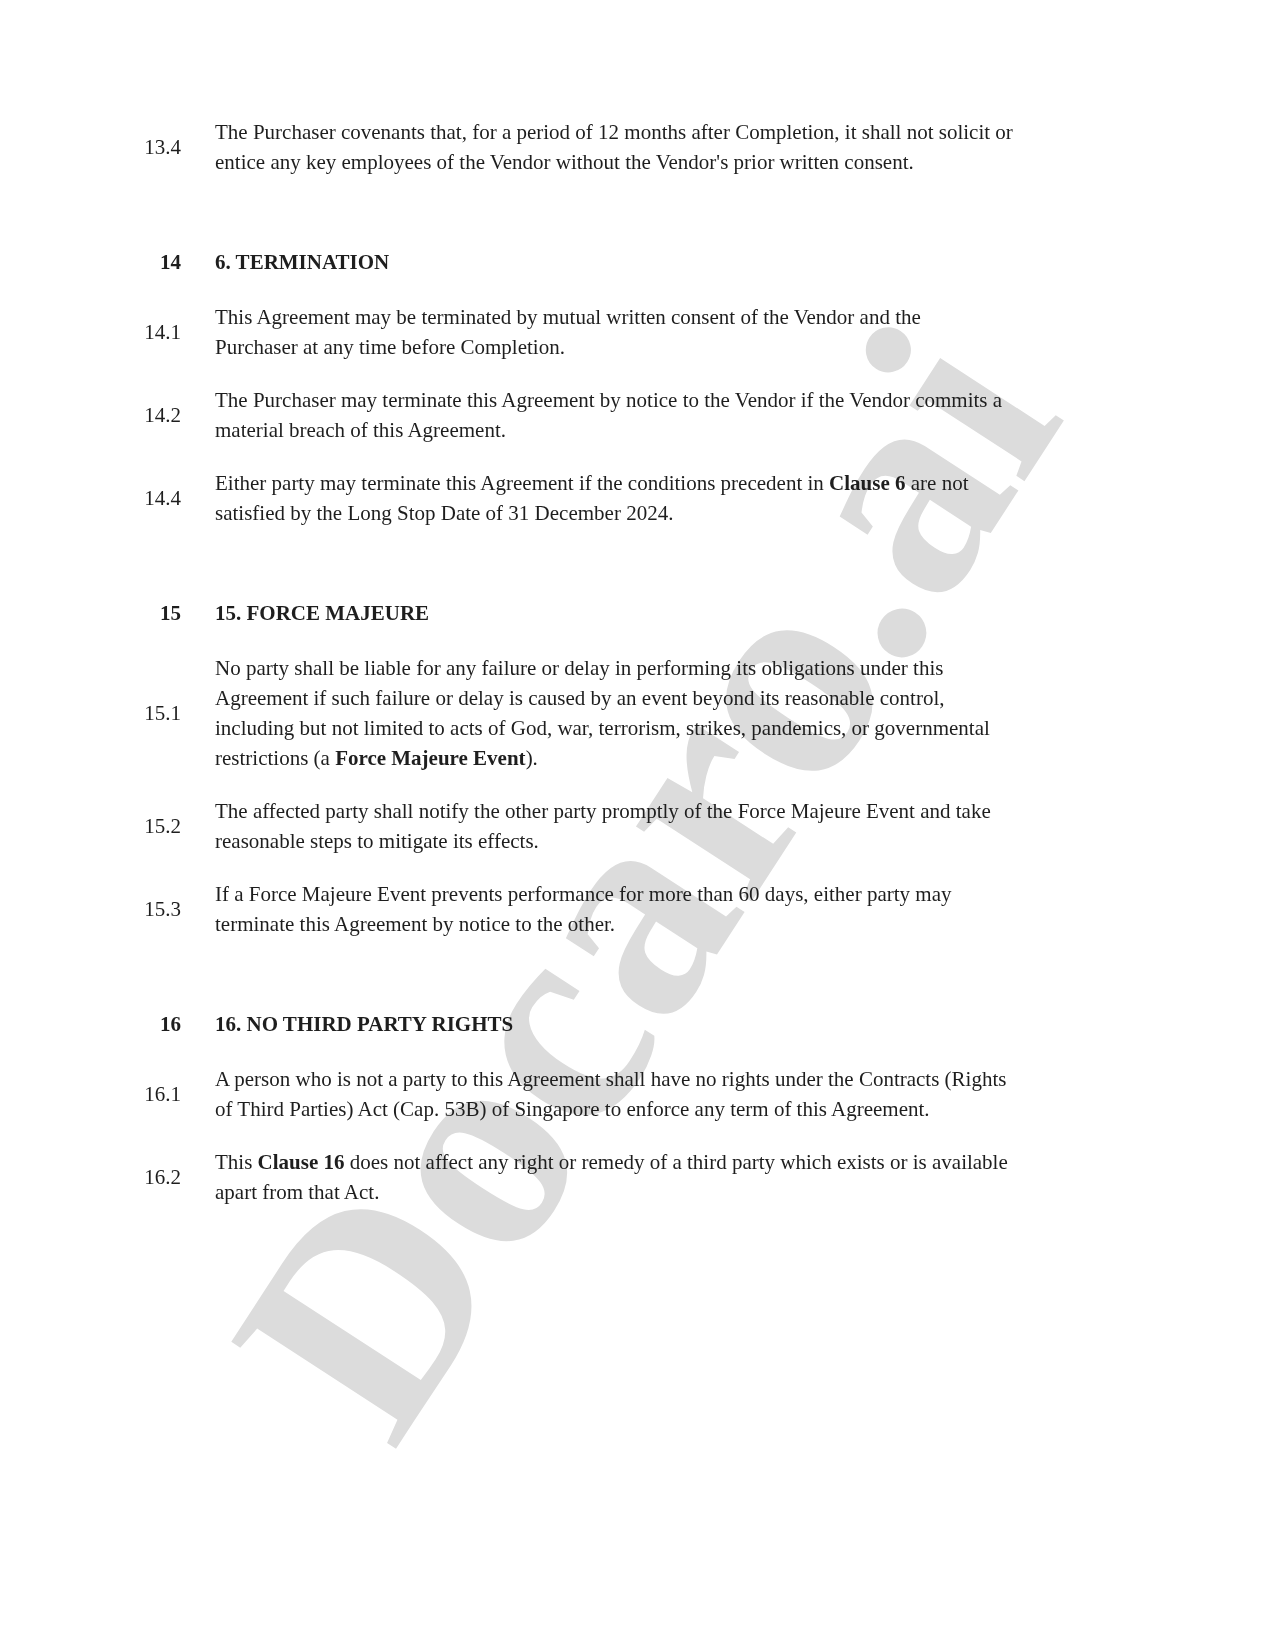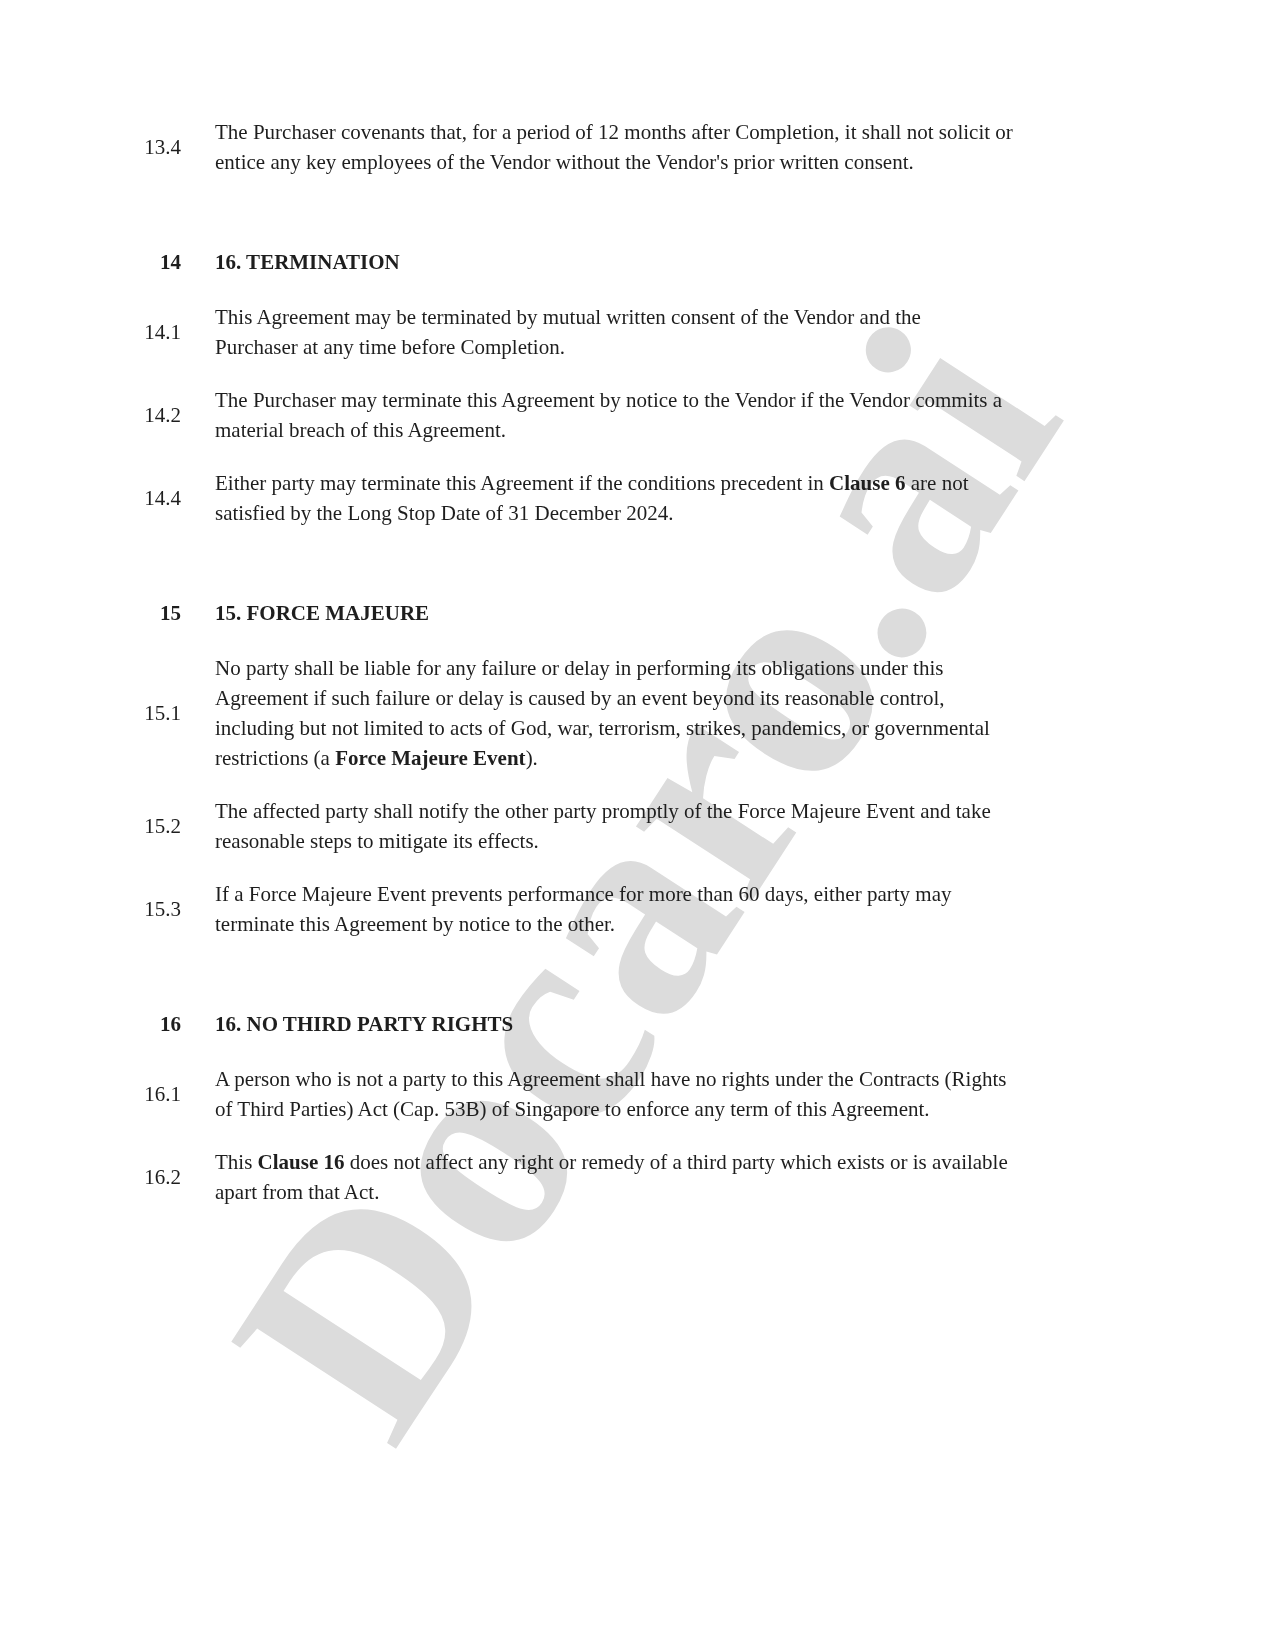--- a/index.html
+++ b/index.html
@@ -54,21 +54,21 @@
 <div class="page">
   <div class="watermark">Docaro.ai</div>
   <div class="content" id="sections">
   <div class="row clause">
     <div class="num">13.4</div>
     <div class="body">The Purchaser covenants that, for a period of 12 months after Completion, it shall not solicit or<br>entice any key employees of the Vendor without the Vendor's prior written consent.</div>
   </div>
 
   <div class="row heading">
     <div class="num">14</div>
-    <div class="body">16. TERMINATION</div>
+    <div class="body">6. TERMINATION</div>
   </div>
 
   <div class="row clause">
     <div class="num">14.1</div>
     <div class="body">This Agreement may be terminated by mutual written consent of the Vendor and the<br>Purchaser at any time before Completion.</div>
   </div>
 
   <div class="row clause">
     <div class="num">14.2</div>
     <div class="body">The Purchaser may terminate this Agreement by notice to the Vendor if the Vendor commits a<br>material breach of this Agreement.</div>

